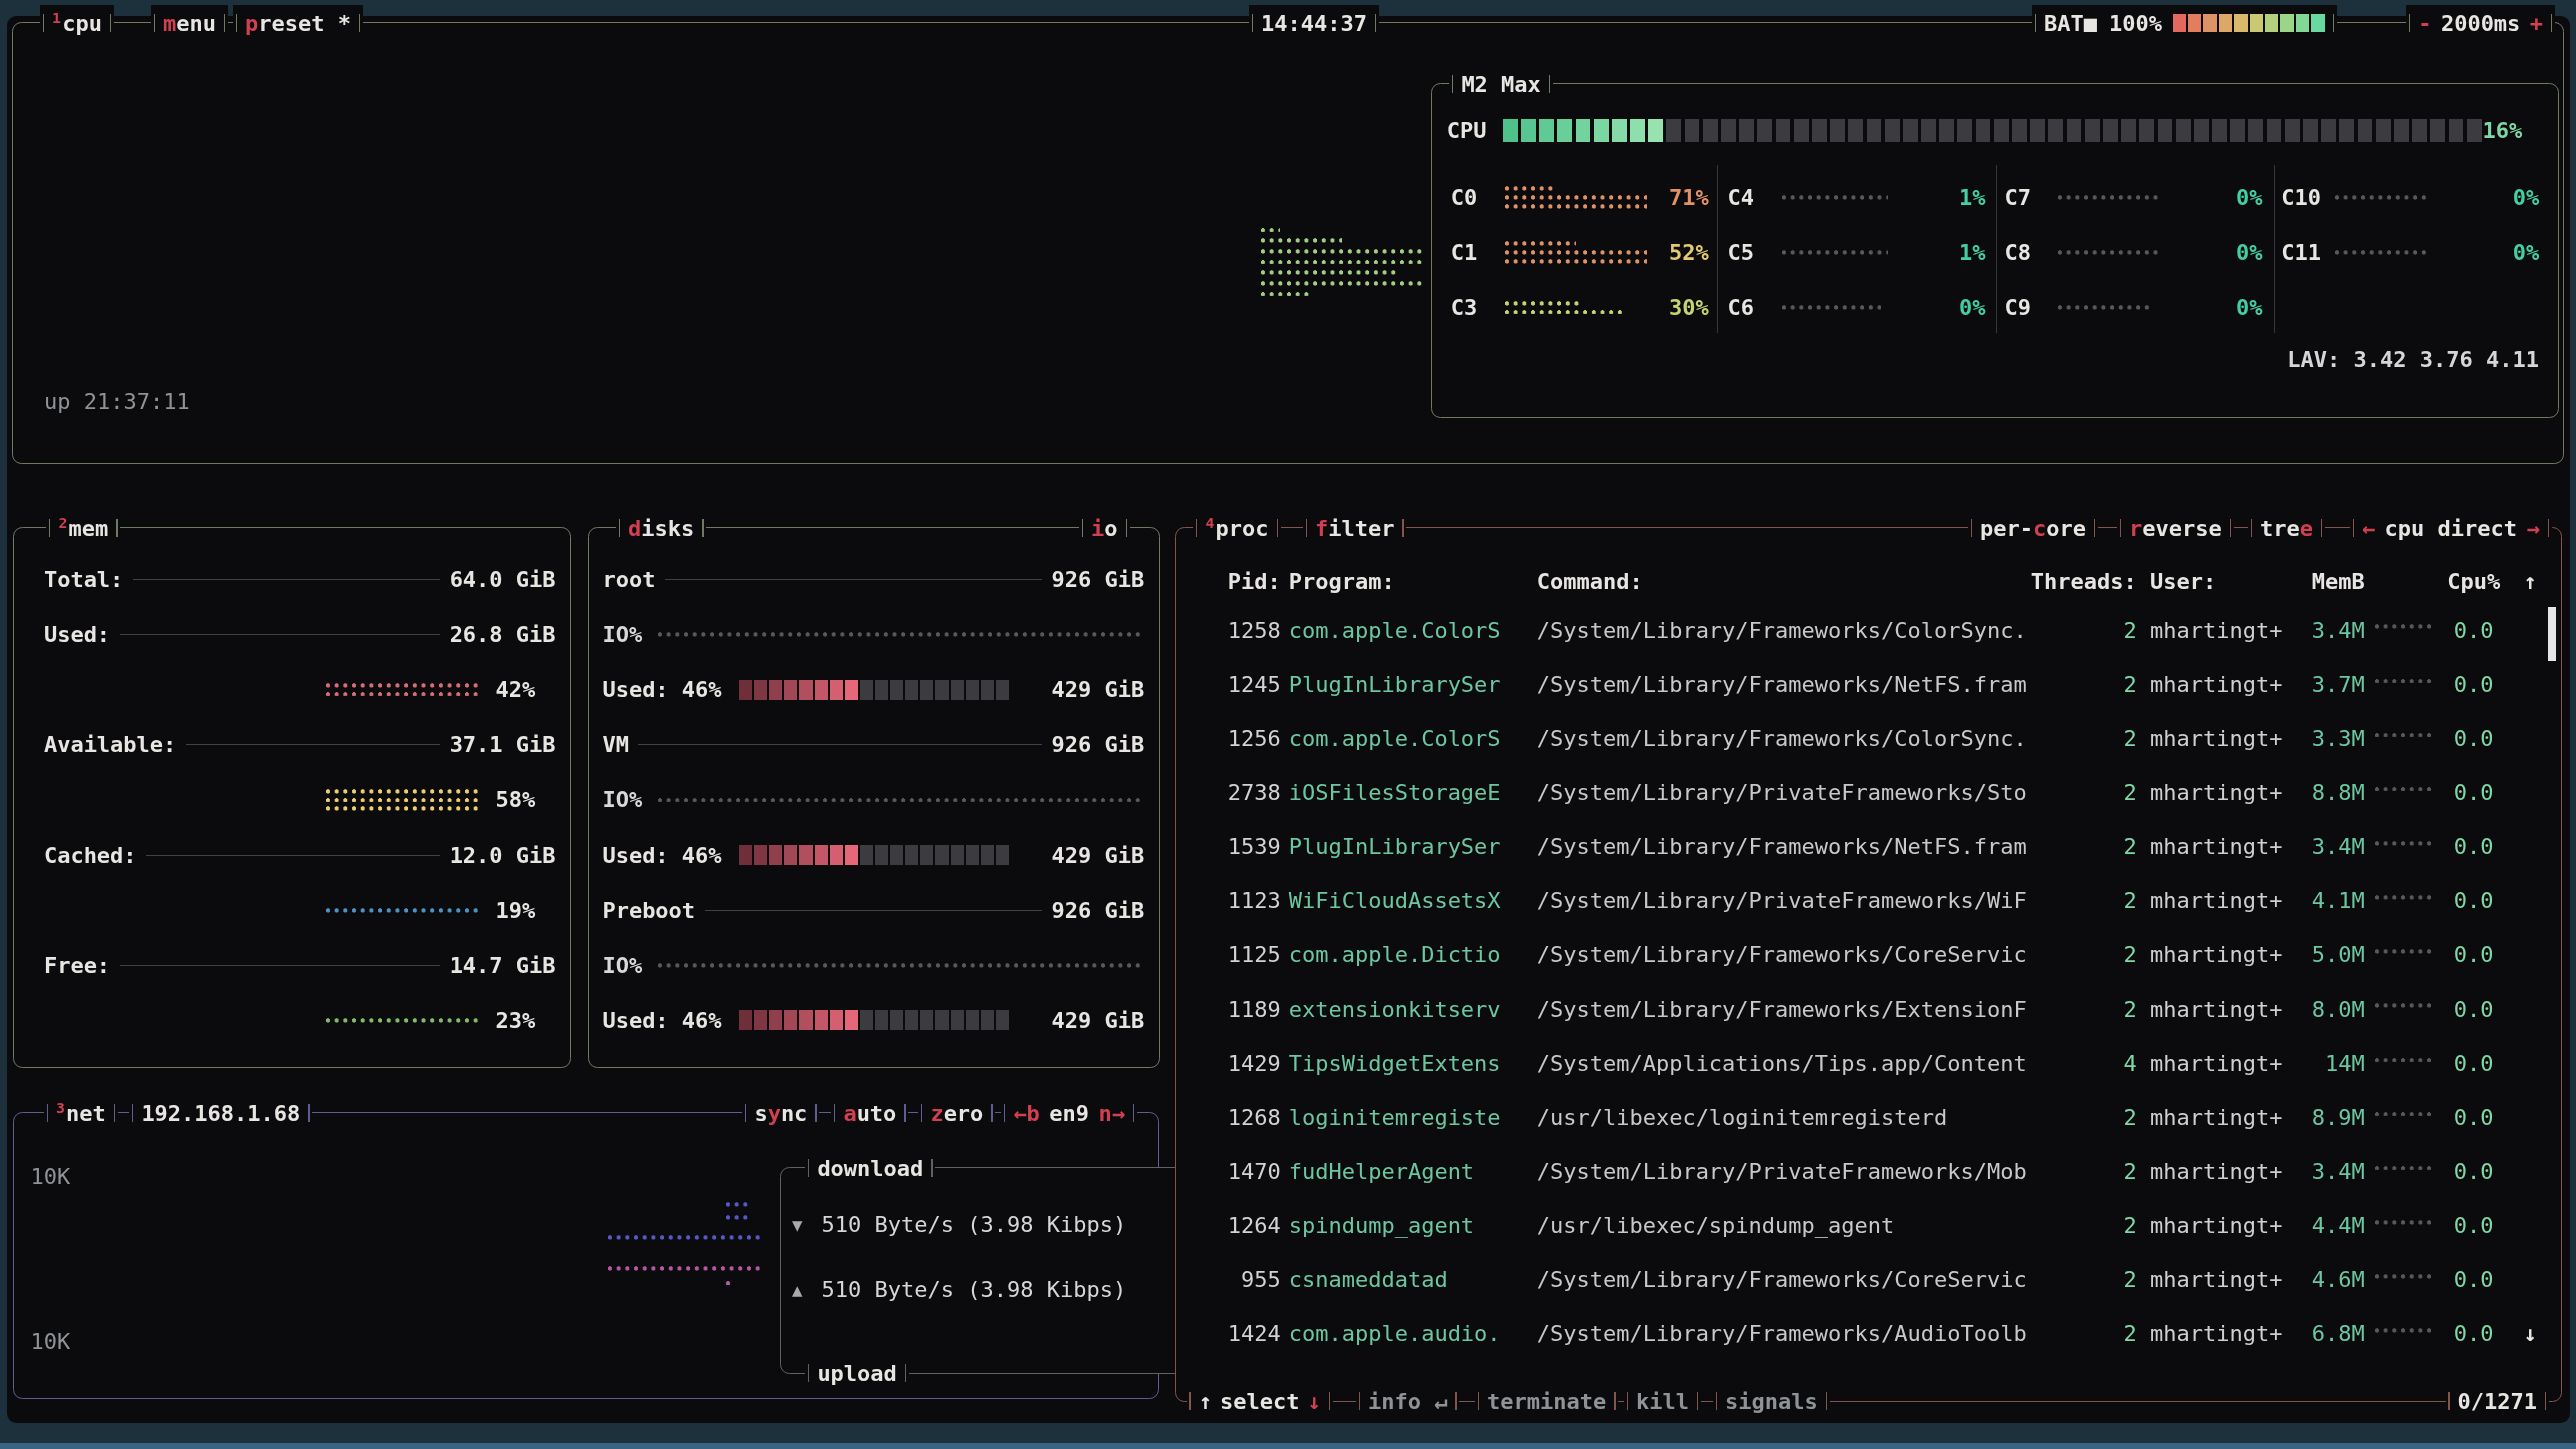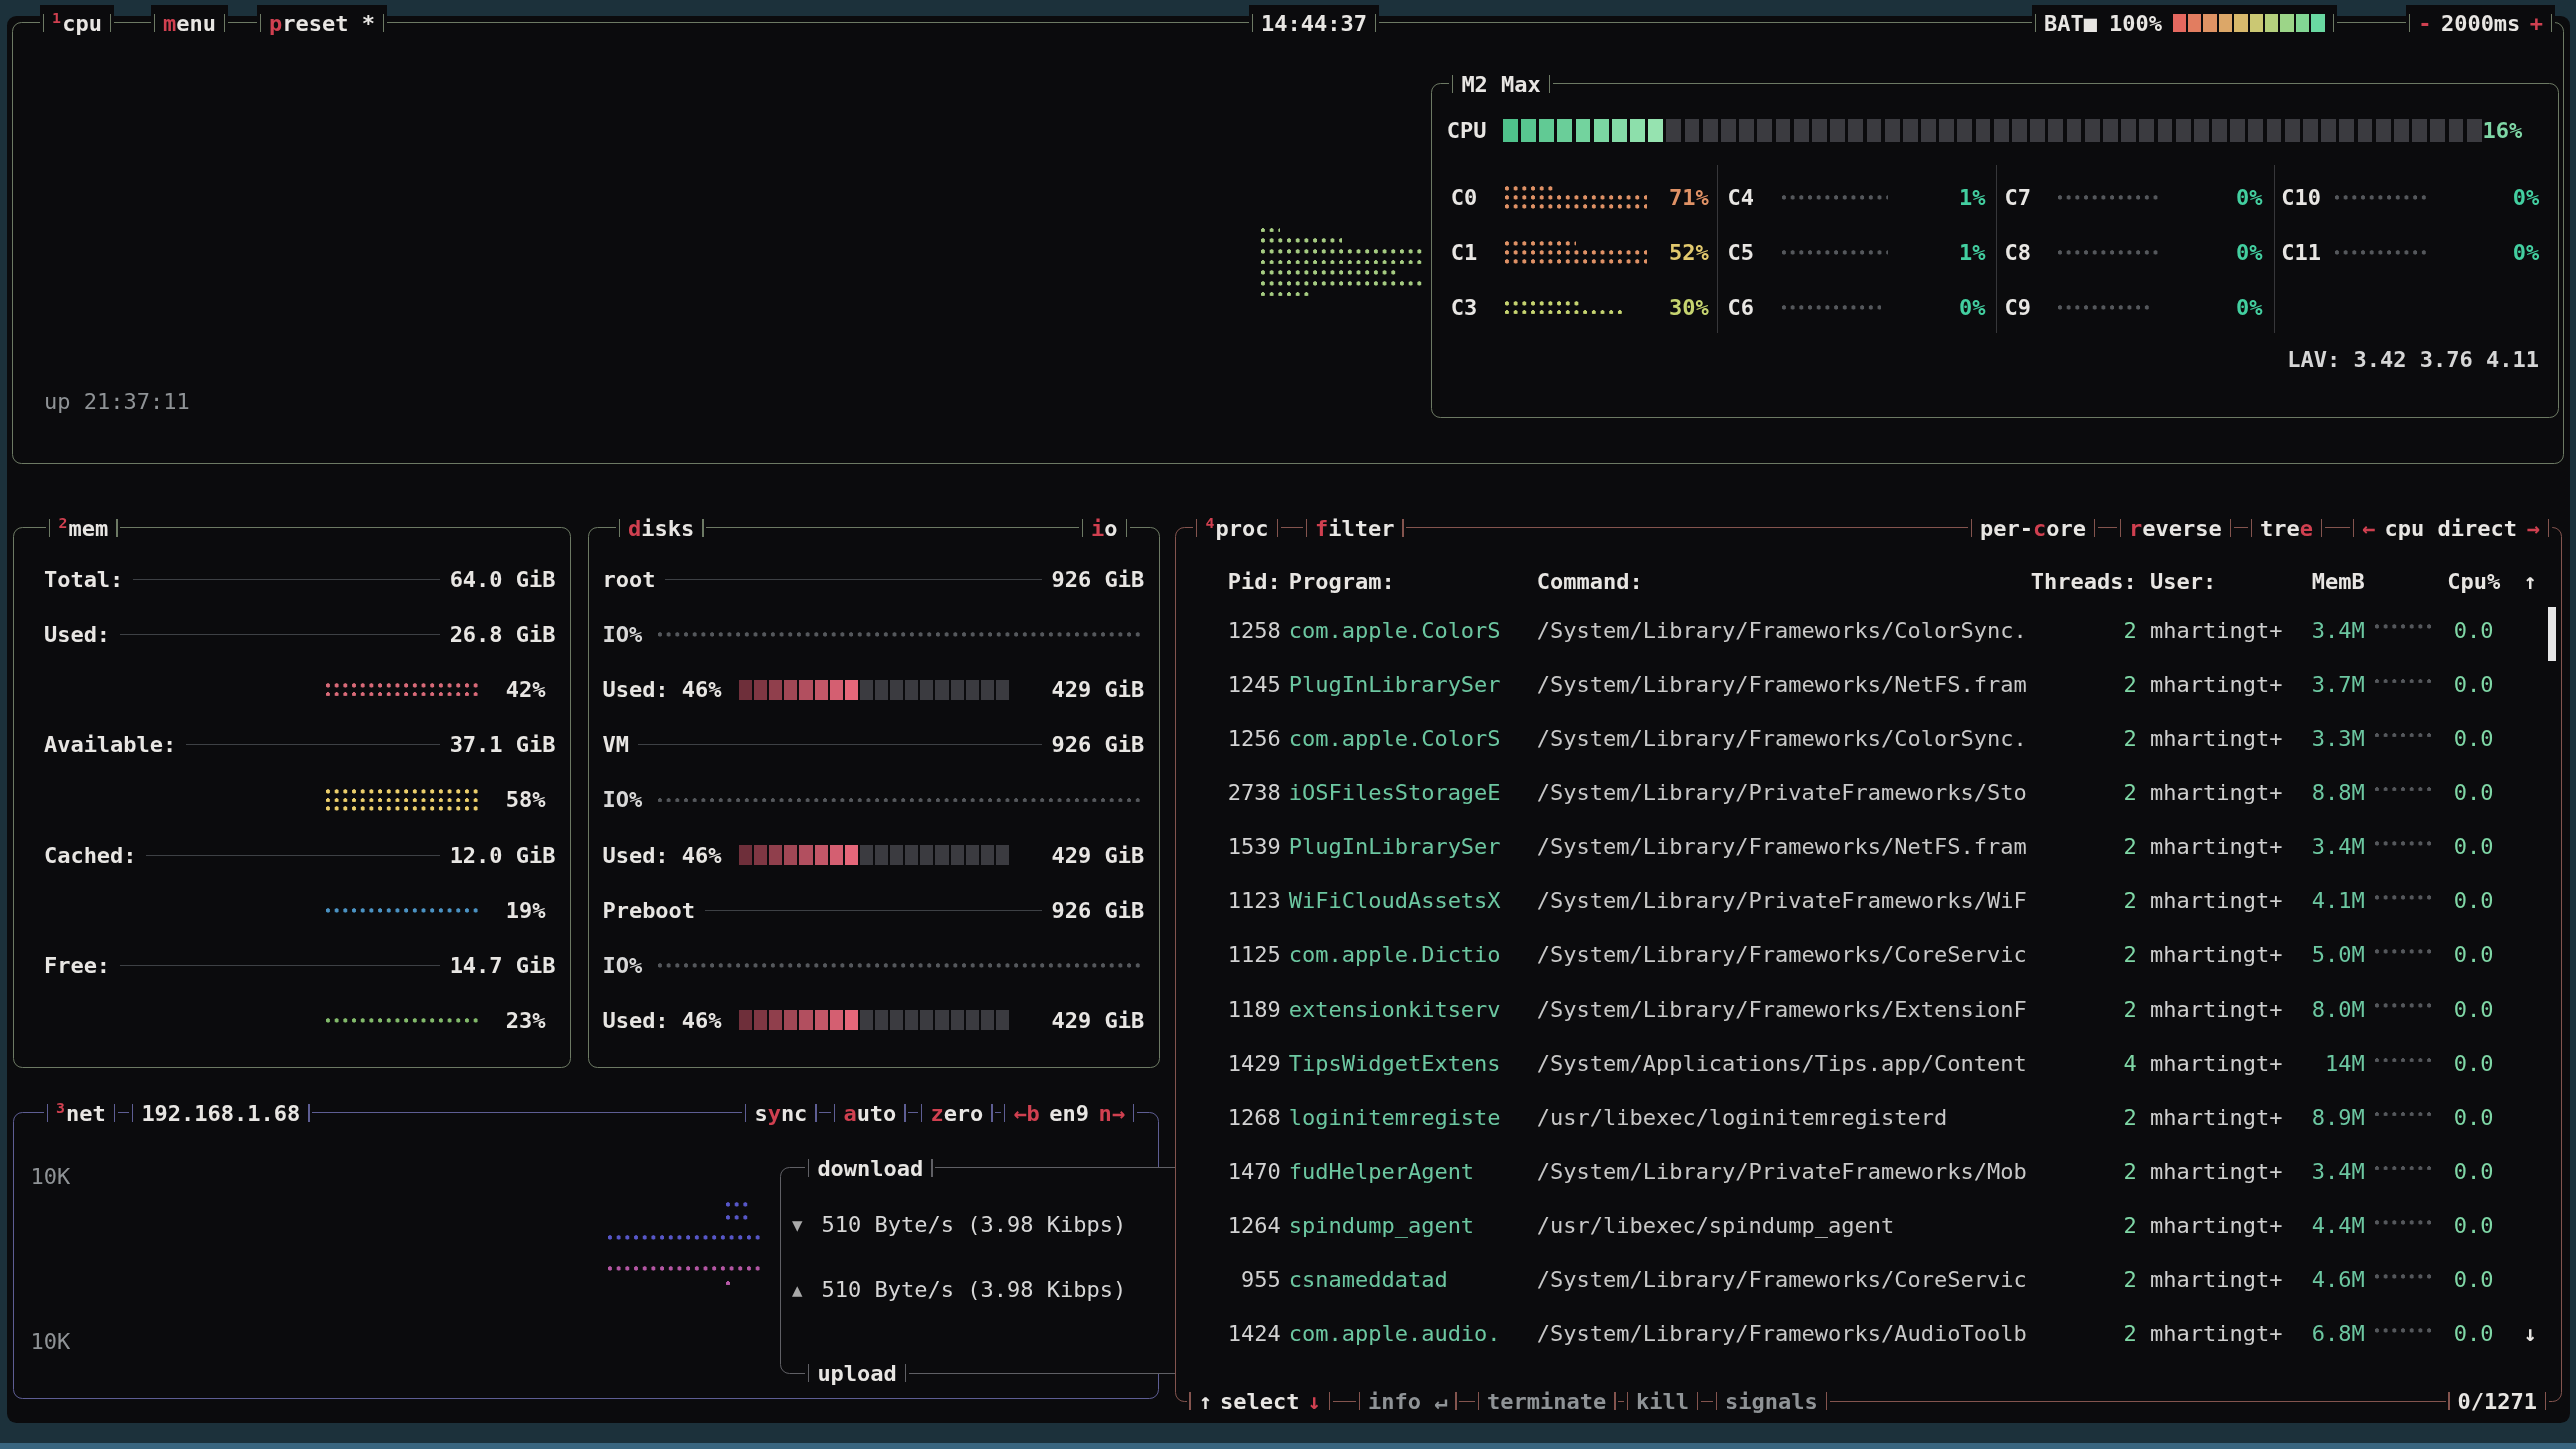--- a/index.html
+++ b/index.html
@@ -55,21 +55,21 @@
 
   
   #mem-box{left:13.4px;top:527px;width:558px;height:541px}
   .stack9{position:absolute;left:0;right:0;top:24px;bottom:19px;display:flex;flex-direction:column}
   .mrow{flex:1;display:flex;align-items:center;padding:0 14.8px 0 29.5px}
   .mrow .label{font-weight:bold}
   .leader{flex:1;height:0;border-top:1.3px solid #3e4145;margin:0 9.4px}
   .mrow .value{font-weight:bold}
   .meter-row{justify-content:flex-end}
   .meter-dots{width:156px;margin-right:13.4px}
-  .meter-pct{width:60px;text-align:center;font-weight:bold;color:var(--white)}
+  .meter-pct{width:60px;text-align:left;font-weight:bold;color:var(--white)}
 
   
   #disks-box{left:588px;top:527px;width:572px;height:541px}
   .dstack{position:absolute;left:0;right:0;top:24px;bottom:19px;display:flex;flex-direction:column}
   .disk-entry{flex:1;display:flex;flex-direction:column}
   .drow{flex:1;display:flex;align-items:center;padding:0 14.8px 0 13.4px}
   .drow .label{font-weight:bold}
   .io-dots{flex:1;margin-left:16px;color:var(--dim-gray)}
   .blockbar{width:270px;display:flex;gap:2px;margin-left:17.4px;height:20px}
   .blk{flex:1;background:var(--block-empty)}
@@ -110,21 +110,21 @@
 <div class="terminal"></div>
 
 <div class="box b-green" id="cpu-box">
 
   <div class="tab" style="left:27px">
     <span><sup class="supn">1</sup><span class="wh">cpu</span></span>
   </div>
   <div class="tab" style="left:138px">
     <span><span class="hot">m</span><span class="wh">enu</span></span>
   </div>
-  <div class="tab" style="left:244px">
+  <div class="tab" style="left:220px">
     <span><span class="hot">p</span><span class="wh">reset *</span></span>
   </div>
   <div class="tab clock-tab">
     <span>14:44:37</span>
   </div>
   <div class="tab batt-tab">
     <span class="wh">BAT</span>
       <span class="wh">■</span>
     <span class="wh" style="margin-left:12px">100%</span>
     <span class="batt-blocks">

